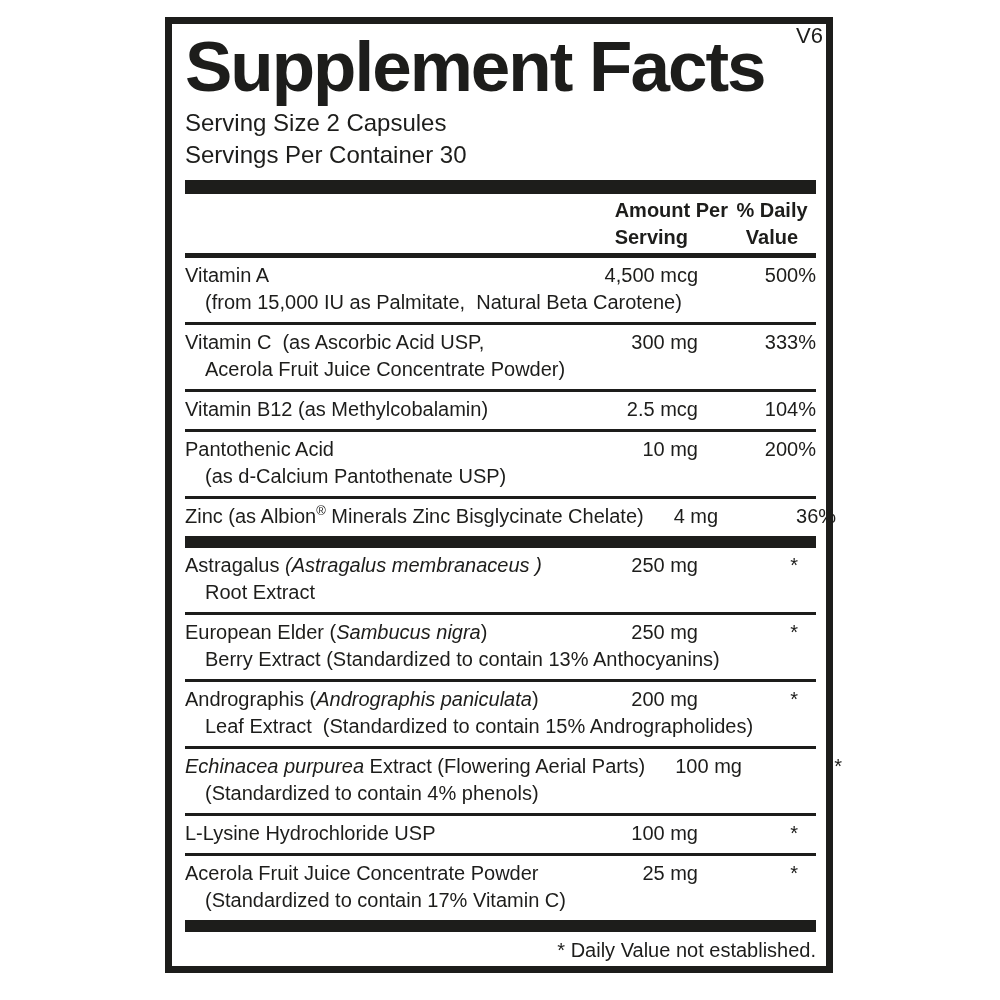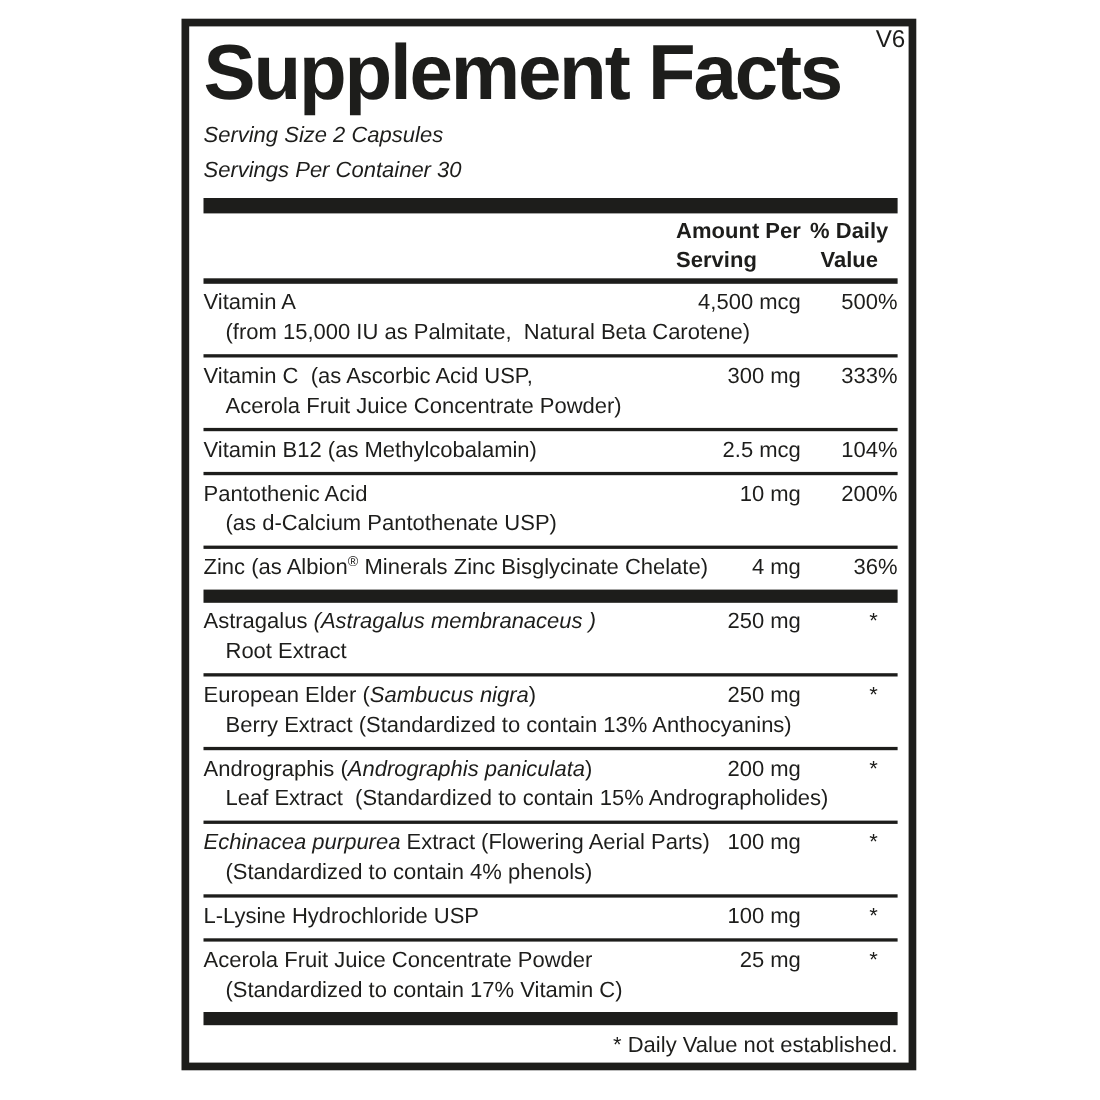--- a/index.html
+++ b/index.html
@@ -16,37 +16,37 @@
   }
   .inner { padding:0 10px 0 13px; position:relative; }
   .version {
     position:absolute; top:3px; right:3px;
     font-size:22px; line-height:18px; color:#1d1d1b;
   }
   .title {
     font-size:71px; font-weight:bold; letter-spacing:-2px;
     line-height:1.0; margin-top:7px; white-space:nowrap;
   }
-  .serv { font-size:20px; line-height:32px;font-style:italic; }
+  .serv { font-size:24px; line-height:32px; }
   .serv.first { margin-top:5px; }
   .bar-top { height:14px; background:#1d1d1b; margin-top:9px; }
   .hdr {
     display:flex; align-items:flex-end;
     font-weight:bold; font-size:20px; line-height:27px;
     padding:3px 0 2px; border-bottom:5px solid #1d1d1b;
   }
   .hdr .sp { flex:1; }
   .hdr .ha { white-space:pre;margin-left:24px; }
   .hdr .hd { width:88px; text-align:center; white-space:pre; }
   #rows .row {
     font-size:20px; line-height:27px;
     padding:4px 0 6px; border-bottom:3px solid #1d1d1b;
   }
   #rows .row.thickb { border-bottom-width:12px; }
-  .line1 { display:flex; align-items:flex-start; }
+  .line1 { display:flex; align-items:flex-start;gap:30px; }
   .name { flex:0 0 auto; white-space:pre; }
   .amt { flex:1 1 auto; text-align:right; white-space:nowrap; }
   .dv { flex:0 0 88px; text-align:right; box-sizing:border-box;padding-left:36px; }
   .dv.ast { padding-right:18px; }
   .line2 { padding-left:20px; white-space:pre; }
   .it { font-style:italic; }
   .supr { font-size:13px; vertical-align:super; line-height:0; }
   .footnote { font-size:20px; line-height:27px; padding-top:5px; white-space:pre;text-align:right; }
 </style>
 </head>

